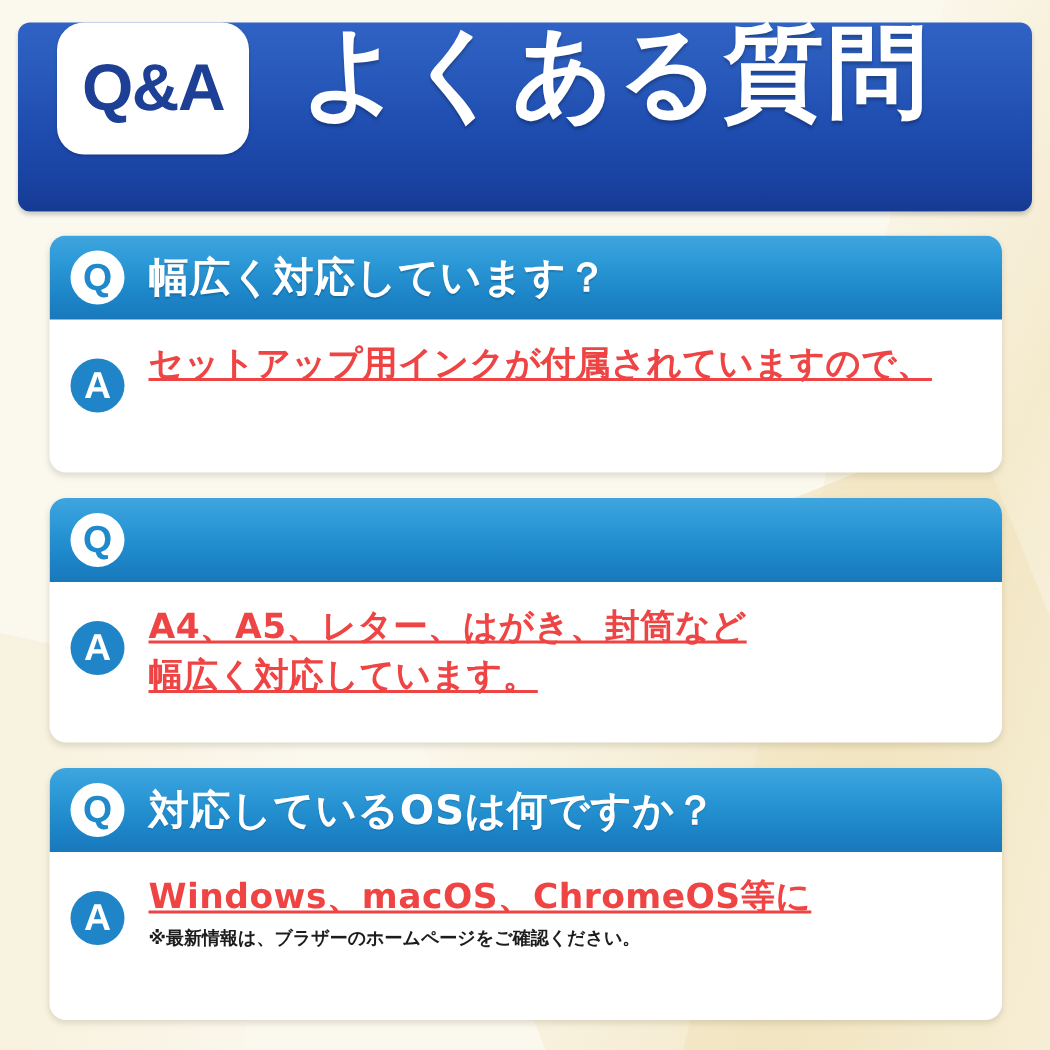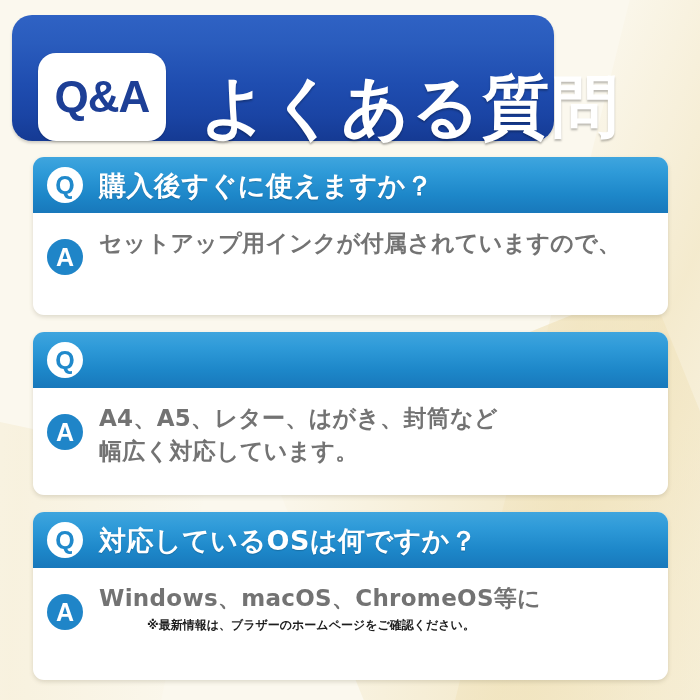--- a/index.html
+++ b/index.html
@@ -53,27 +53,27 @@
     background: linear-gradient(80deg, rgba(245,236,210,0) 0%, rgba(245,236,210,.55) 50%, rgba(245,236,210,0) 100%);
     transform: rotate(12deg);
     pointer-events: none;
   }
 
   
   .banner {
     position: absolute;
     left: 12px;
     top: 15px;
-    width: 542px;
+    width: 676px;
     height: 126px;
-    border-radius: 20px;
+    border-radius: 8px;
     background: linear-gradient(180deg, #2f62c4 0%, #2a5cbd 22%, #1f4db0 55%, #1a44a4 80%, #153a93 100%);
     box-shadow: 0 2px 3px rgba(0,0,0,.18);
     display: flex;
-    align-items: flex-end;
+    align-items: flex-start;
     box-sizing: border-box;
     padding-left: 26px;
   }
   .qa-badge {
     width: 128px;
     height: 88px;
     border-radius: 18px;
     background: #ffffff;
     display: flex;
     align-items: center;
@@ -172,36 +172,36 @@
     font-family: "Liberation Sans", "DejaVu Sans", sans-serif;
   }
   .a-lines {
     margin-left: 16px;
     flex: 1 1 auto;
     min-width: 0;
   }
   .a-line {
     font-size: 23px;
     font-weight: bold;
-    color: #737373;
+    color: #ef4444;
     line-height: 1.42;
     letter-spacing: .3px;
     white-space: nowrap;
     font-family: "DejaVu Sans", "Liberation Sans", sans-serif;
+    text-decoration: underline;
   }
   .a-note {
     margin-top: 3px;
     font-size: 12px;
     font-weight: bold;
     color: #1d1d1d;
     letter-spacing: 0;
     line-height: 1.3;
     white-space: nowrap;
     font-family: "DejaVu Sans", "Liberation Sans", sans-serif;
-    margin-left: 48px;
   }
 </style>
 </head>
 <body>
 
 <div class="canvas">
 
   <div class="bg-band-a"></div>
   <div class="bg-band-b"></div>
   <div class="bg-band-c"></div>
@@ -209,21 +209,21 @@
   <div class="banner">
     <div class="qa-badge">
       <span class="qa-badge-text">Q&amp;A</span>
     </div>
     <div class="banner-title">よくある質問</div>
   </div>
 
   <div class="card card-1">
     <div class="q-bar">
       <span class="q-circle">Q</span>
-      <span class="q-text">購入後すぐに使えますか？</span>
+      <span class="q-text">幅広く対応しています？</span>
     </div>
     <div class="a-body">
       <span class="a-circle">A</span>
       <div class="a-lines">
         <div class="a-line">セットアップ用インクが付属されていますので、</div>
       </div>
     </div>
   </div>
 
   <div class="card card-2">

